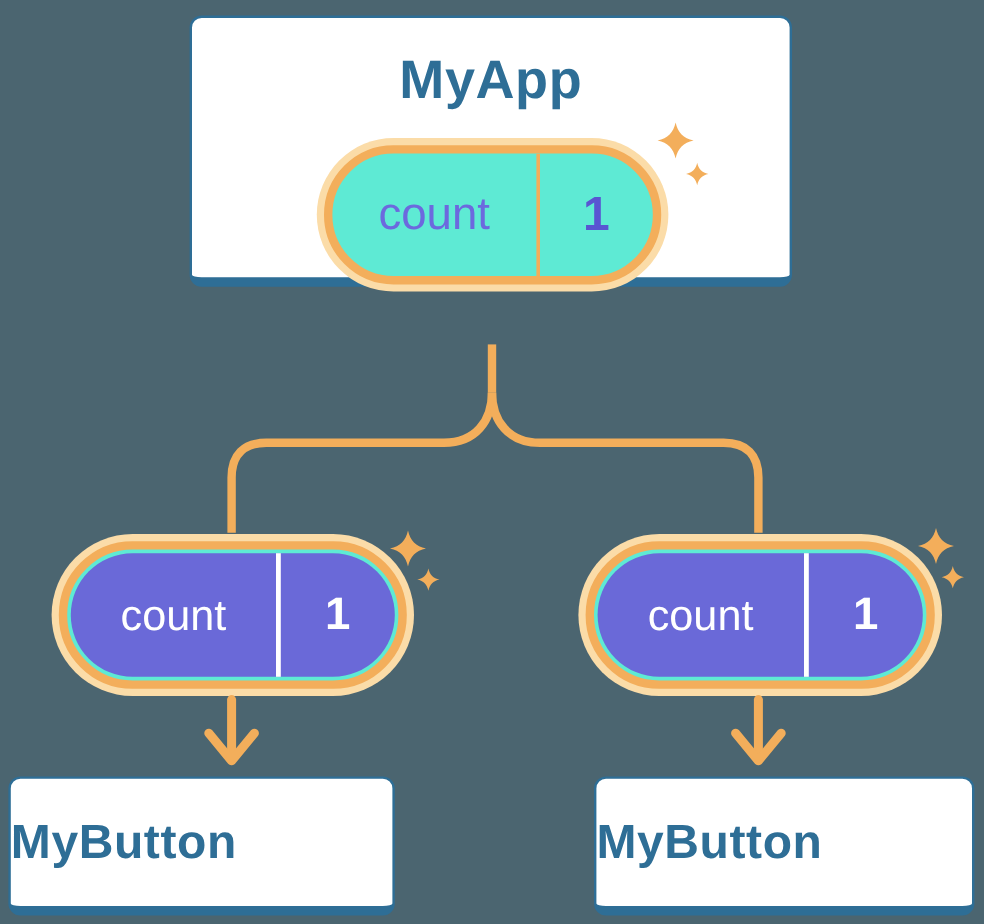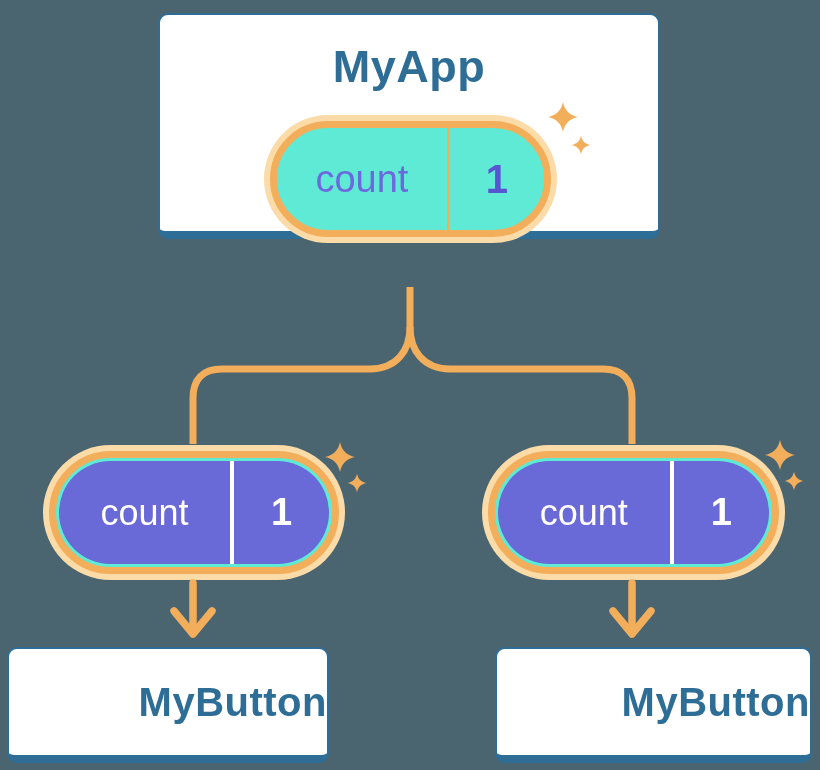--- a/index.html
+++ b/index.html
@@ -29,21 +29,21 @@
     border-bottom-width: 8px;
     border-radius: 10px;
   }
   .card-title {
     color: var(--blue);
     font-weight: 600;
     text-align: center;
   }
   .root-card { left:158px; top:13px; width:502px; height:226px; }
   .root-card .card-title { margin-top:26px; font-size:45px; letter-spacing:0.5px; }
-  .child-card { width:322px; height:116px; display:flex; align-items:center; justify-content:flex-end; }
+  .child-card { width:322px; height:116px; display:flex; align-items:center; justify-content:flex-start; }
   .child-card.left  { left:7px;   top:647px; }
   .child-card.right { left:495px; top:647px; width:317px; }
   .child-card .card-title { font-size:40px; letter-spacing:0.5px; }
 
   
   .pill {
     position:absolute;
     border-radius:999px;
     background: var(--orange-halo);
     padding:6px;

